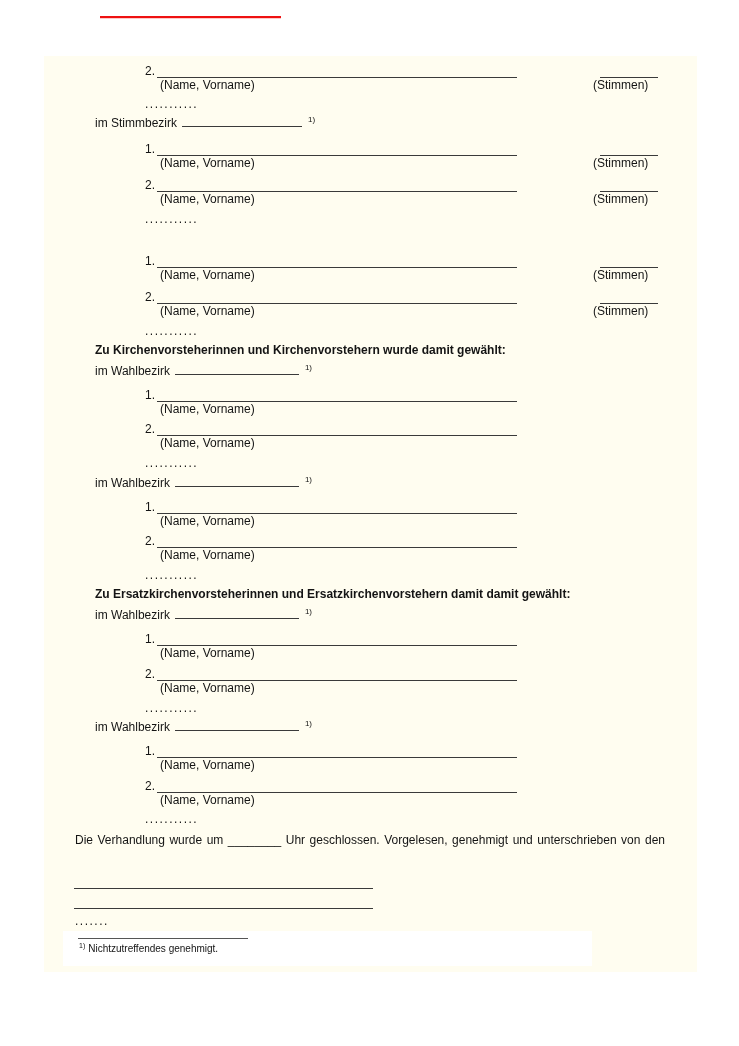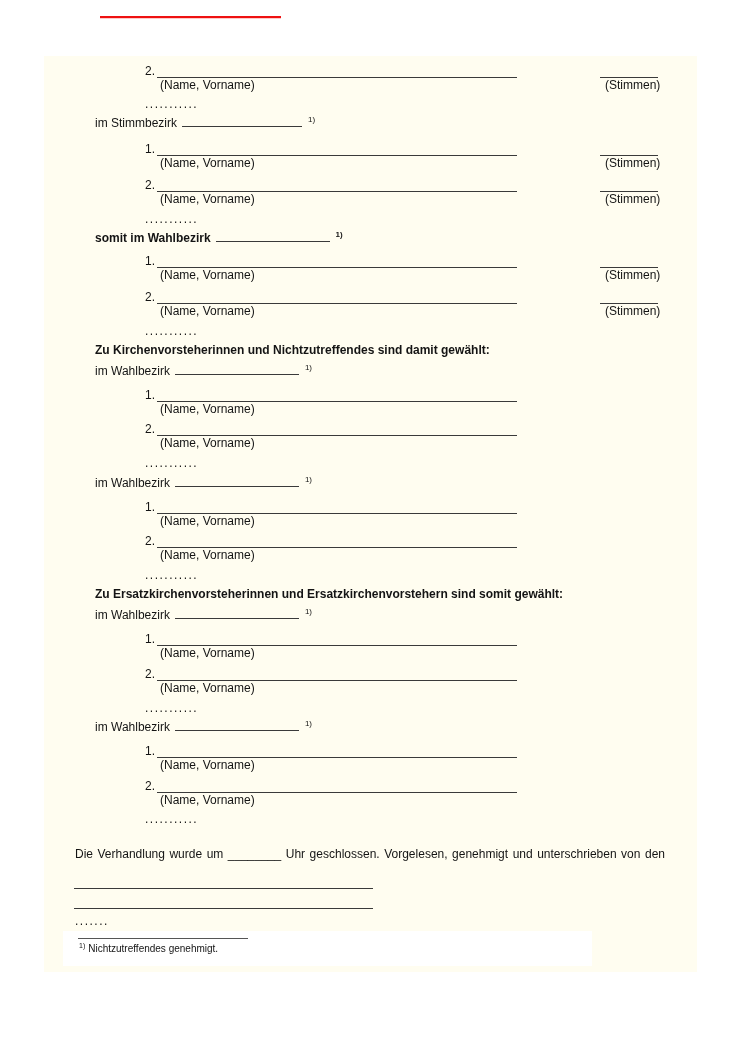--- a/index.html
+++ b/index.html
@@ -10,28 +10,28 @@
   .redline{position:absolute;left:100px;top:16px;width:181px;height:2px;background:#ee1111;}
   .redline::after{content:"";position:absolute;left:0;top:2px;width:181px;height:1px;background:#ffc9c9;}
   .paper{position:absolute;left:44px;top:56px;width:653px;height:916px;background:#fffdf0;}
   .row{position:absolute;left:0;width:653px;height:16px;font-size:12px;line-height:14px;white-space:nowrap;}
   .bold{font-weight:bold;}
   .num{position:absolute;left:101px;top:0;}
   .uline{position:absolute;top:0;height:13px;border-bottom:1px solid #3a3a3a;}
   .uline.long{left:113px;width:360px;}
   .uline.short{left:556px;width:58px;}
   .cap-name{position:absolute;left:116px;top:0;}
-  .cap-stimmen{position:absolute;left:561px;top:0;}
+  .cap-stimmen{position:absolute;left:549px;top:0;}
   .dots{position:absolute;left:101px;top:0;letter-spacing:1.5px;}
   .lead{position:absolute;left:31px;top:0;padding-left:20px;}
   .blank{display:inline-block;border-bottom:1px solid #3a3a3a;height:10px;margin-left:5px;}
   .w120{width:120px;} .w124{width:124px;} .w114{width:114px;}
   .ref{display:inline-block;font-size:8px;transform:translateY(-5px);margin-left:6px;}
   .closing1{position:absolute;left:31px;top:777px;width:590px;font-size:12px;line-height:14px;
-    text-align:justify;text-align-last:justify;margin-top:14px;}
+    text-align:justify;text-align-last:justify;}
   .closing2{position:absolute;left:31px;top:800px;font-size:12px;line-height:14px;white-space:nowrap;}
   .sig{position:absolute;left:30px;width:299px;height:13px;border-bottom:1px solid #3a3a3a;}
   .sig1{top:819px;} .sig2{top:839px;}
   .dots-short{position:absolute;left:31px;top:858px;font-size:12px;letter-spacing:1.5px;}
   .footnote-box{position:absolute;left:19px;top:875px;width:529px;height:35px;background:#ffffff;}
   .fn-divider{position:absolute;left:15px;top:7px;width:170px;height:0;border-bottom:1px solid #555;}
   .fn-text{position:absolute;left:16px;top:12px;font-size:10px;white-space:nowrap;}
   .fn-ref{display:inline-block;font-size:7px;transform:translateY(-4px);margin-right:3px;}
 </style>
 </head>
@@ -72,23 +72,20 @@
     <span class="uline short"></span>
   </div>
   <div class="row" style="top:136px">
     <span class="cap-name">(Name, Vorname)</span>
     <span class="cap-stimmen">(Stimmen)</span>
   </div>
   <div class="row" style="top:156px">
     <span class="dots">...........</span>
   </div>
 
-  <div class="row bold" style="top:175px">
-    <span class="lead"><span>somit im Wahlbezirk</span><span class="blank w114"></span><span class="ref">1)</span></span>
-  </div>
   <div class="row" style="top:198px">
     <span class="num">1.</span>
     <span class="uline long"></span>
     <span class="uline short"></span>
   </div>
   <div class="row" style="top:212px">
     <span class="cap-name">(Name, Vorname)</span>
     <span class="cap-stimmen">(Stimmen)</span>
   </div>
   <div class="row" style="top:234px">
@@ -98,21 +95,21 @@
   </div>
   <div class="row" style="top:248px">
     <span class="cap-name">(Name, Vorname)</span>
     <span class="cap-stimmen">(Stimmen)</span>
   </div>
   <div class="row" style="top:268px">
     <span class="dots">...........</span>
   </div>
 
   <div class="row bold" style="top:287px">
-    <span class="lead">Zu Kirchenvorsteherinnen und Nichtzutreffendes sind damit gewählt:</span>
+    <span class="lead">Zu Kirchenvorsteherinnen und Kirchenvorstehern wurde damit gewählt:</span>
   </div>
 
   <div class="row" style="top:308px">
     <span class="lead"><span>im Wahlbezirk</span><span class="blank w124"></span><span class="ref">1)</span></span>
   </div>
   <div class="row" style="top:332px">
     <span class="num">1.</span>
     <span class="uline long"></span>
   </div>
   <div class="row" style="top:346px">
@@ -144,21 +141,21 @@
     <span class="uline long"></span>
   </div>
   <div class="row" style="top:492px">
     <span class="cap-name">(Name, Vorname)</span>
   </div>
   <div class="row" style="top:512px">
     <span class="dots">...........</span>
   </div>
 
   <div class="row bold" style="top:531px">
-    <span class="lead">Zu Ersatzkirchenvorsteherinnen und Ersatzkirchenvorstehern sind somit gewählt:</span>
+    <span class="lead">Zu Ersatzkirchenvorsteherinnen und Ersatzkirchenvorstehern damit damit gewählt:</span>
   </div>
 
   <div class="row" style="top:552px">
     <span class="lead"><span>im Wahlbezirk</span><span class="blank w124"></span><span class="ref">1)</span></span>
   </div>
   <div class="row" style="top:576px">
     <span class="num">1.</span>
     <span class="uline long"></span>
   </div>
   <div class="row" style="top:590px">

